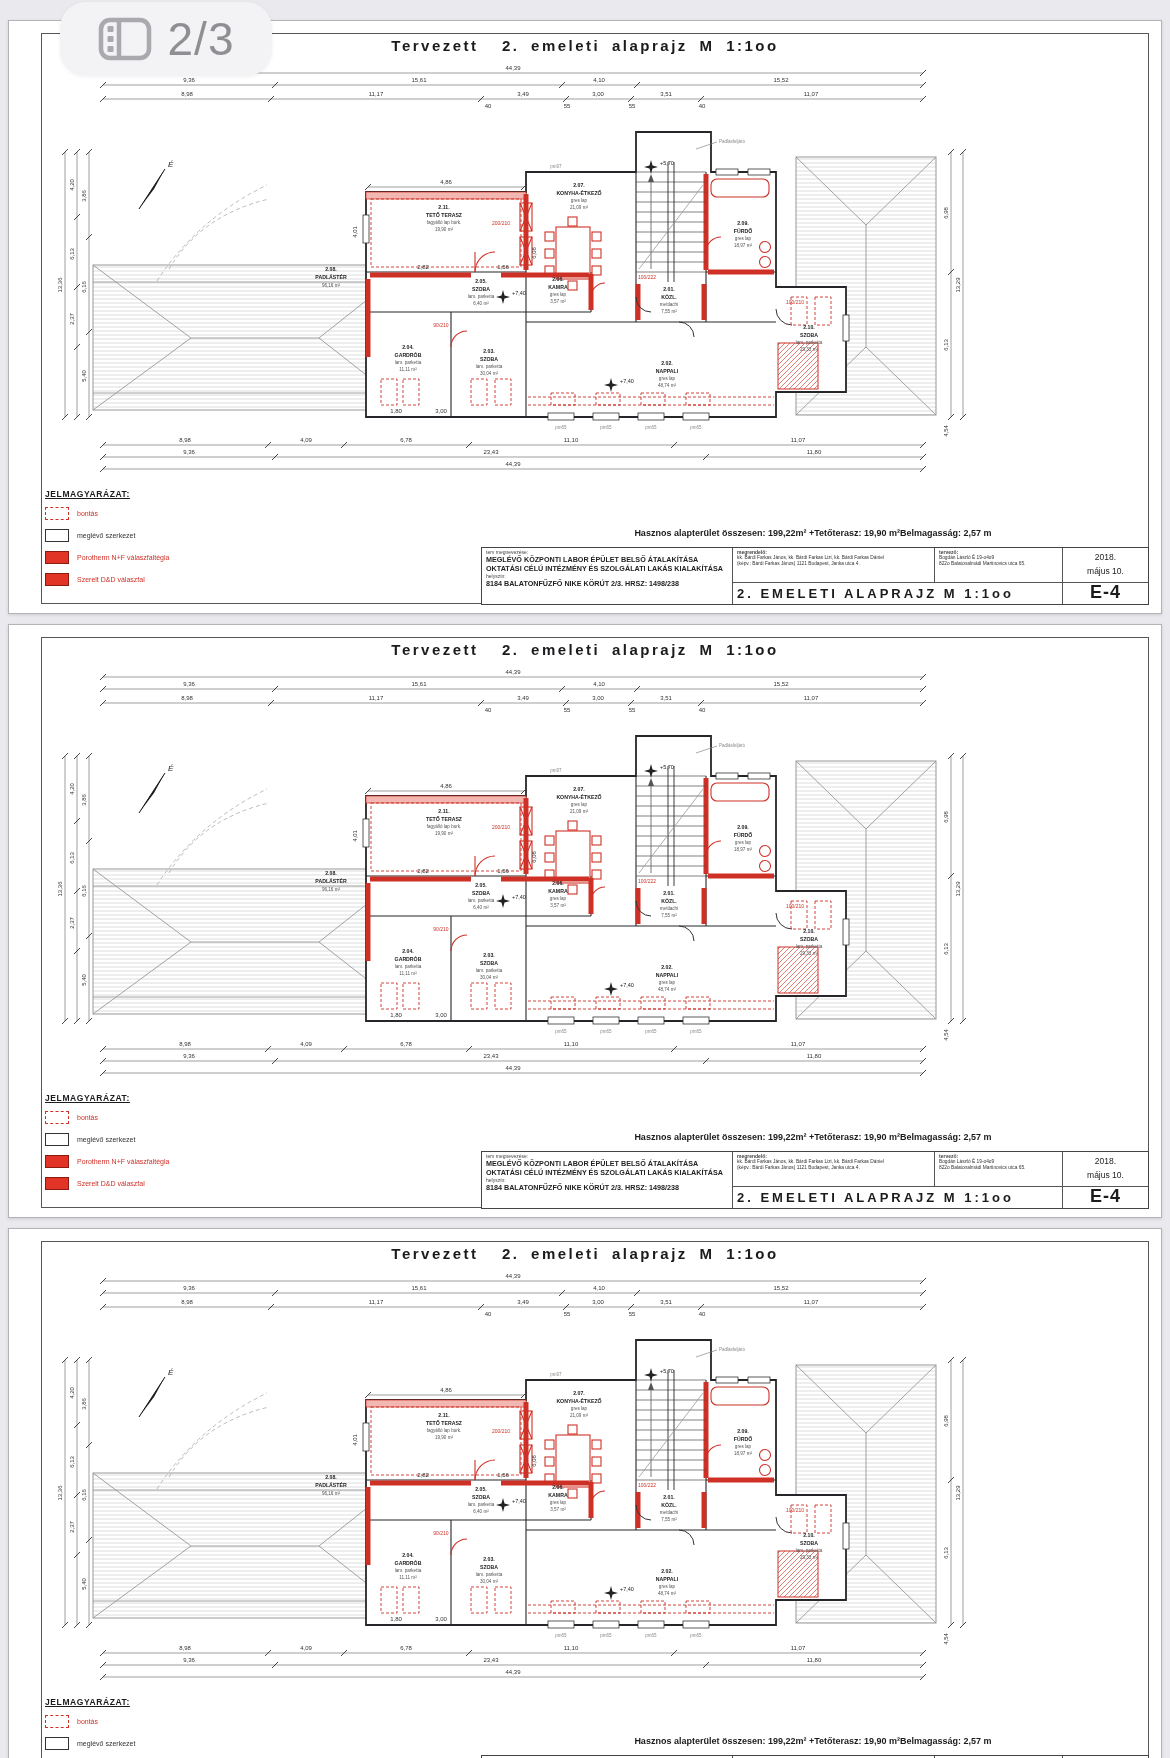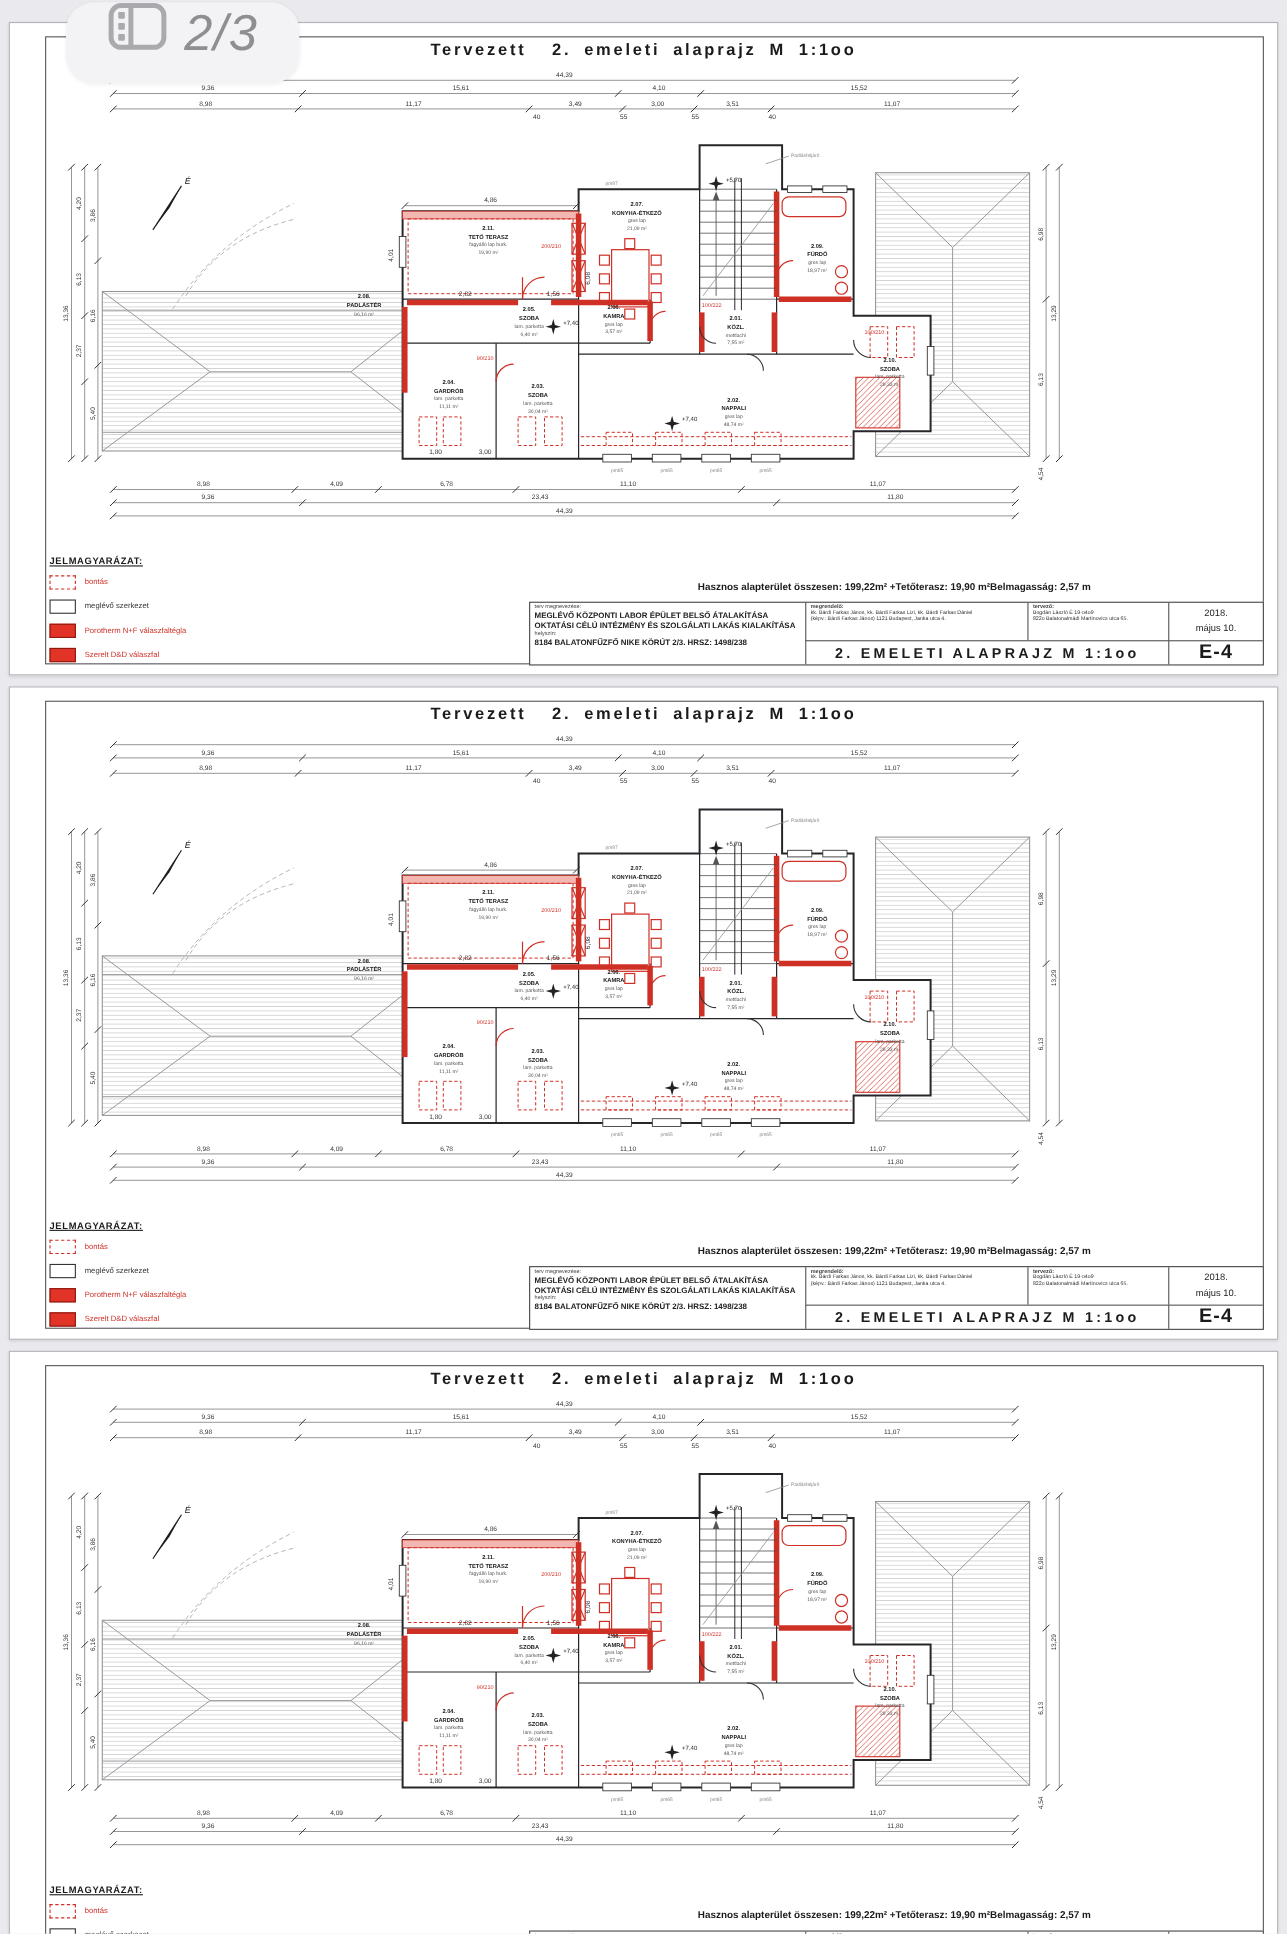--- a/index.html
+++ b/index.html
@@ -5,56 +5,56 @@
   html,body{margin:0;padding:0;}
   body{width:1170px;height:1758px;overflow:hidden;background:#e9e9ee;font-family:"Liberation Sans",sans-serif;position:relative;}
   .sheet-slot{position:absolute;left:8px;width:1154px;height:594px;border-radius:14px;}
   .slot1{top:20px}.slot2{top:624px}.slot3{top:1228px}
   .sheet{position:absolute;inset:0;background:#ffffff;border:1px solid #b3b3b8;box-shadow:0 1px 3px rgba(0,0,0,.12);}
   .frame{position:absolute;top:12px;right:12px;bottom:9px;left:32px;border:1.3px solid #55555a;}
   .sheet-title{position:absolute;top:16px;left:0;right:0;text-align:center;font-size:15px;font-weight:bold;letter-spacing:2.5px;word-spacing:5px;color:#1b1b1e;white-space:pre;}
   .plan{position:absolute;left:42px;top:36px;}
 
   
-  .legend{position:absolute;left:36px;top:484px;}
+  .legend{position:absolute;left:36px;top:468px;}
   .lg-head{font-size:8.5px;font-weight:bold;text-decoration:underline;color:#1b1b1e;letter-spacing:.6px;margin-bottom:8px;}
   .lg-item{display:flex;align-items:center;margin-bottom:9px;}
   .lg-sw{width:24px;height:13px;margin-right:8px;box-sizing:border-box;}
   .sw-dash{border:1.3px dashed #cf3026;background:#fff;}
   .sw-plain{border:1.1px solid #333;background:#fff;}
   .sw-red{border:1.3px solid #8c1a10;background:#e23327;}
   .lg-label{font-size:7px;color:#333;}
   .lg-red{color:#cf3026;}
 
   
   .summary{position:absolute;left:474px;right:18px;top:507px;display:flex;justify-content:center;font-size:9px;font-weight:bold;color:#1b1b1e;}
   .tblock{position:absolute;left:472px;right:12px;top:526px;height:58px;border:1.2px solid #444;display:grid;grid-template-columns:250px 1fr 128px 86px;grid-template-rows:34px 1fr;box-sizing:border-box;background:#fff;}
   .tb-cell{border-left:1px solid #555;border-top:1px solid #555;padding:1px 4px;overflow:hidden;box-sizing:border-box;}
   .tb-plan{grid-row:1/3;grid-column:1;border-left:none;border-top:none;}
   .tb-client{grid-row:1;grid-column:2;border-top:none;}
   .tb-designer{grid-row:1;grid-column:3;border-top:none;}
   .tb-date{grid-row:1;grid-column:4;border-top:none;text-align:center;}
-  .tb-drawing{grid-row:2;grid-column:2/4;display:flex;align-items:center;justify-content:center;}
+  .tb-drawing{grid-row:2;grid-column:2/4;display:flex;align-items:center;}
   .tb-sheetno{grid-row:2;grid-column:4;display:flex;align-items:flex-end;justify-content:center;}
   .tb-small{font-size:5px;color:#444;}
   .tb-bold{font-size:7.2px;font-weight:bold;color:#222;line-height:1.25;}
   .tb-tiny{font-size:4.8px;color:#333;line-height:1.3;}
   .tb-datetx{font-size:8.5px;color:#222;margin-top:3px;line-height:1.3;}
   .tb-dtitle{font-size:13px;font-weight:bold;letter-spacing:3px;color:#1b1b1e;white-space:nowrap;}
   .tb-e4{font-size:18px;font-weight:bold;color:#1b1b1e;letter-spacing:1px;}
 
   
   .watermark{display:none;position:absolute;left:438px;top:52px;width:204px;flex-direction:column;align-items:center;color:#aaaaaa;opacity:.8;pointer-events:none;}
   .slot2 .watermark{display:flex;}
   .wm-oc{font-size:104px;font-weight:bold;line-height:.88;letter-spacing:-2px;transform:scaleY(1.08);}
   .wm-l1{font-size:26px;font-weight:bold;letter-spacing:7px;margin-top:4px;}
   .wm-l2{font-size:24px;font-weight:bold;letter-spacing:4px;margin-top:2px;}
 
   
-  .badge{position:absolute;left:60px;top:2px;width:212px;height:74px;background:#f3f3f5;border-radius:26px;display:flex;align-items:flex-start;justify-content:center;gap:16px;box-shadow:0 1px 4px rgba(0,0,0,.06);z-index:20;font-style:italic;}
+  .badge{position:absolute;left:60px;top:2px;width:212px;height:74px;background:#f3f3f5;border-radius:26px;display:flex;align-items:center;justify-content:center;gap:16px;box-shadow:0 1px 4px rgba(0,0,0,.06);z-index:20;}
   .badge-count{font-size:46px;color:#8e8e93;font-weight:500;letter-spacing:1px;}
 
   
   .ol{fill:#ffffff;stroke:#26262a;stroke-width:1.8;}
   .iw{stroke:#26262a;stroke-width:1.1;}
   .rw{stroke:#cf3026;stroke-width:5;}
   .rt{stroke:#cf3026;stroke-width:1.1;fill:none;}
   .rd{stroke:#cf3026;stroke-width:.9;fill:none;stroke-dasharray:3 2;}
   .gd{stroke:#b2b2b6;stroke-width:.9;fill:none;stroke-dasharray:4 3;}
   .dim{stroke:#777;stroke-width:.7;}

